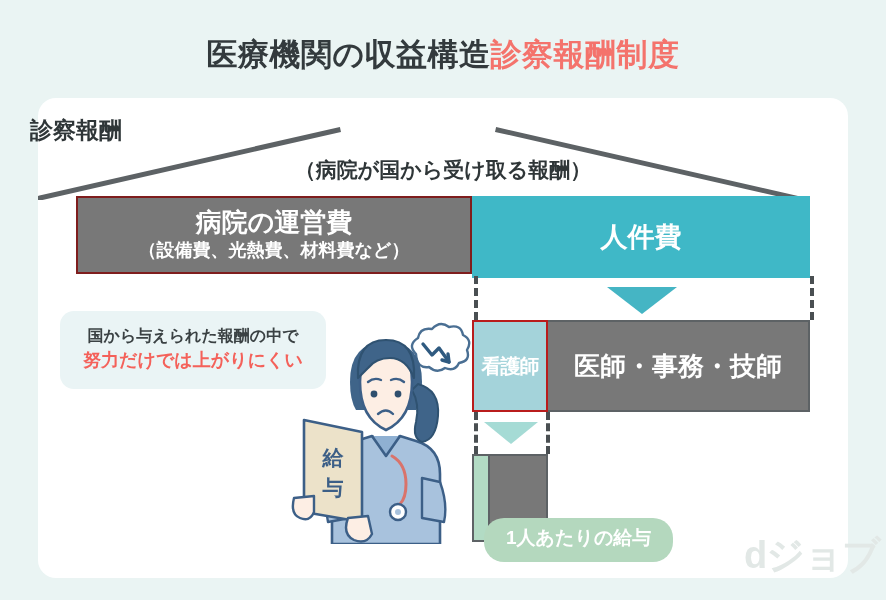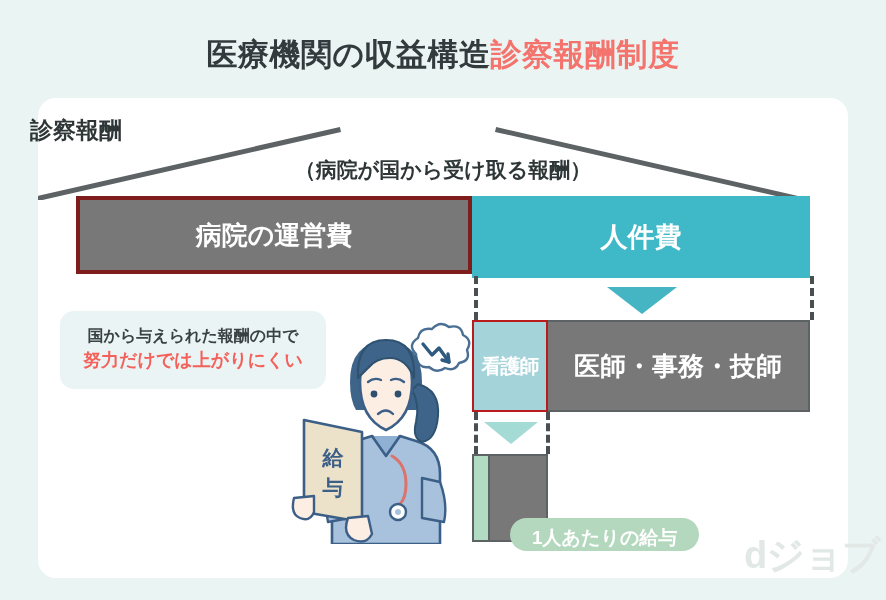--- a/index.html
+++ b/index.html
@@ -77,21 +77,21 @@
 
   
   .bar {
     position: absolute;
     box-sizing: border-box;
     display: flex;
     flex-direction: column;
     align-items: center;
     justify-content: center;
     color: #ffffff;
-    border: 4px solid #7f1d1d;
+    border: 2px solid #7f1d1d;
   }
   .bar-ops {
     left: 76px;
     top: 196px;
     width: 396px;
     height: 78px;
     background: #787878;
   }
   .bar-ops .l1 { font-size: 26px; font-weight: bold; line-height: 1.1; }
   .bar-ops .l2 { font-size: 18px; font-weight: bold; line-height: 1.3; margin-top: 2px; }
@@ -178,23 +178,23 @@
     width: 58px;
     height: 88px;
     background: #787878;
     border: 2px solid #5d6265;
     border-left: none;
     box-sizing: border-box;
   }
 
   .pill {
     position: absolute;
-    left: 510px;
+    left: 484px;
     top: 518px;
-    padding: 7px 22px 0;
+    padding: 7px 22px 11px;
     background: #b4d8be;
     border-radius: 20px;
     color: #ffffff;
     font-size: 19px;
     font-weight: bold;
     white-space: nowrap;
   }
 
   
   .note {
@@ -257,20 +257,21 @@
 <svg class="bracket" viewBox="0 0 760 82" xmlns="http://www.w3.org/2000/svg">
   <path d="M 2 80 L 300 12" stroke="#5d6265" stroke-width="5" fill="none" stroke-linecap="square"></path>
   <path d="M 758 80 L 460 12" stroke="#5d6265" stroke-width="5" fill="none" stroke-linecap="square"></path>
 </svg>
 
 <div class="hdr-main">診察報酬</div>
 <div class="hdr-sub">（病院が国から受け取る報酬）</div>
 
 <div class="bar bar-ops">
   <div class="l1">病院の運営費</div>
+  <div class="l2">（設備費、光熱費、材料費など）</div>
 </div>
 
 <div class="bar bar-labor">
   <div class="l1">人件費</div>
 </div>
 
 <div class="dash-v dash-1l"></div>
 <div class="dash-v dash-1r"></div>
 <div class="arrow arrow-1"></div>
 

